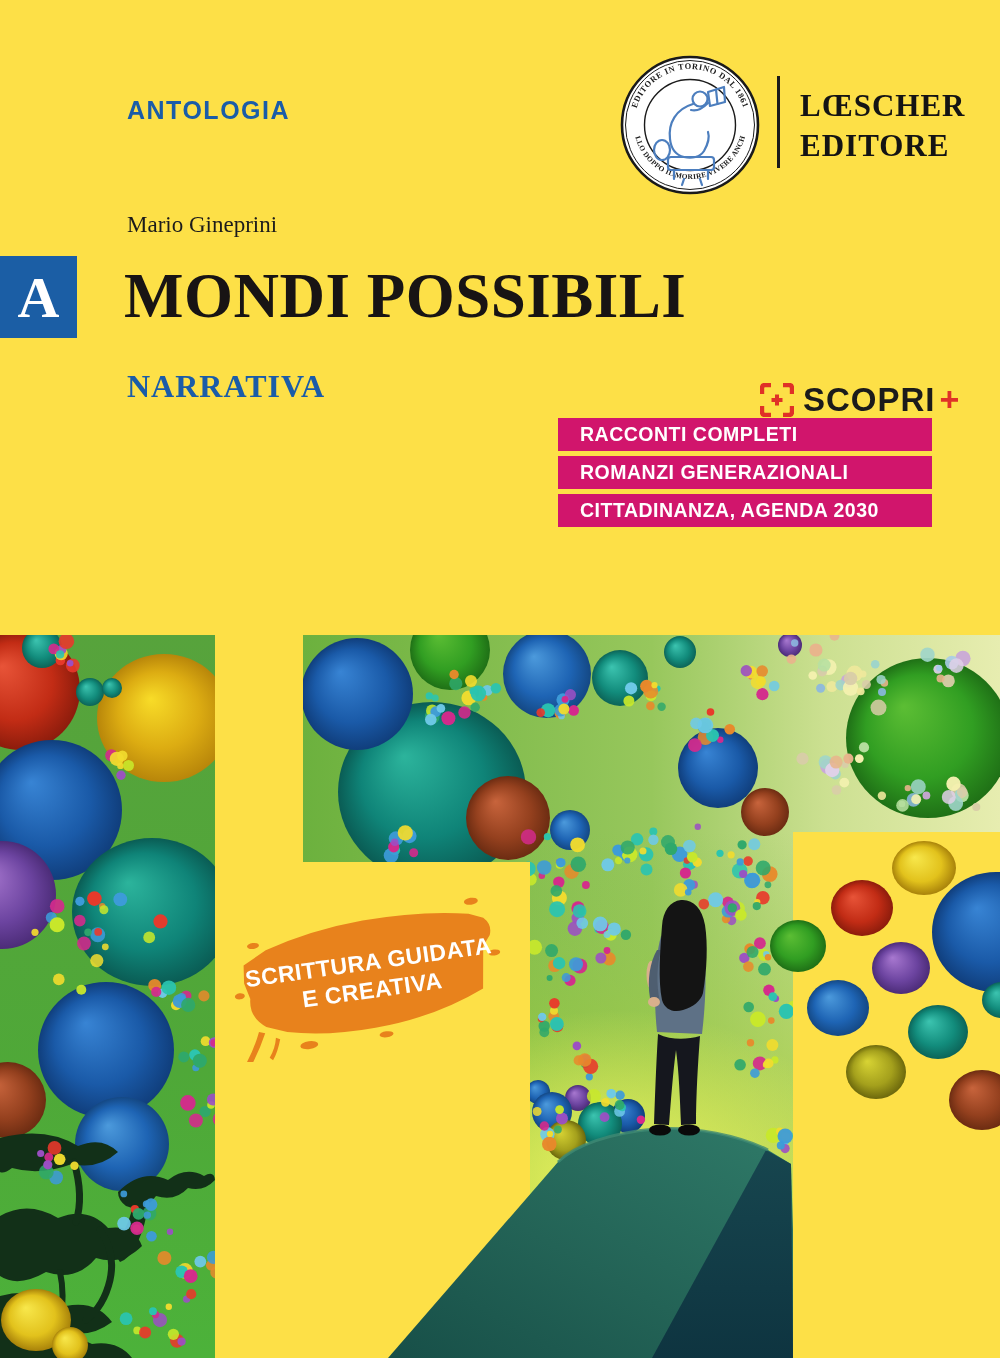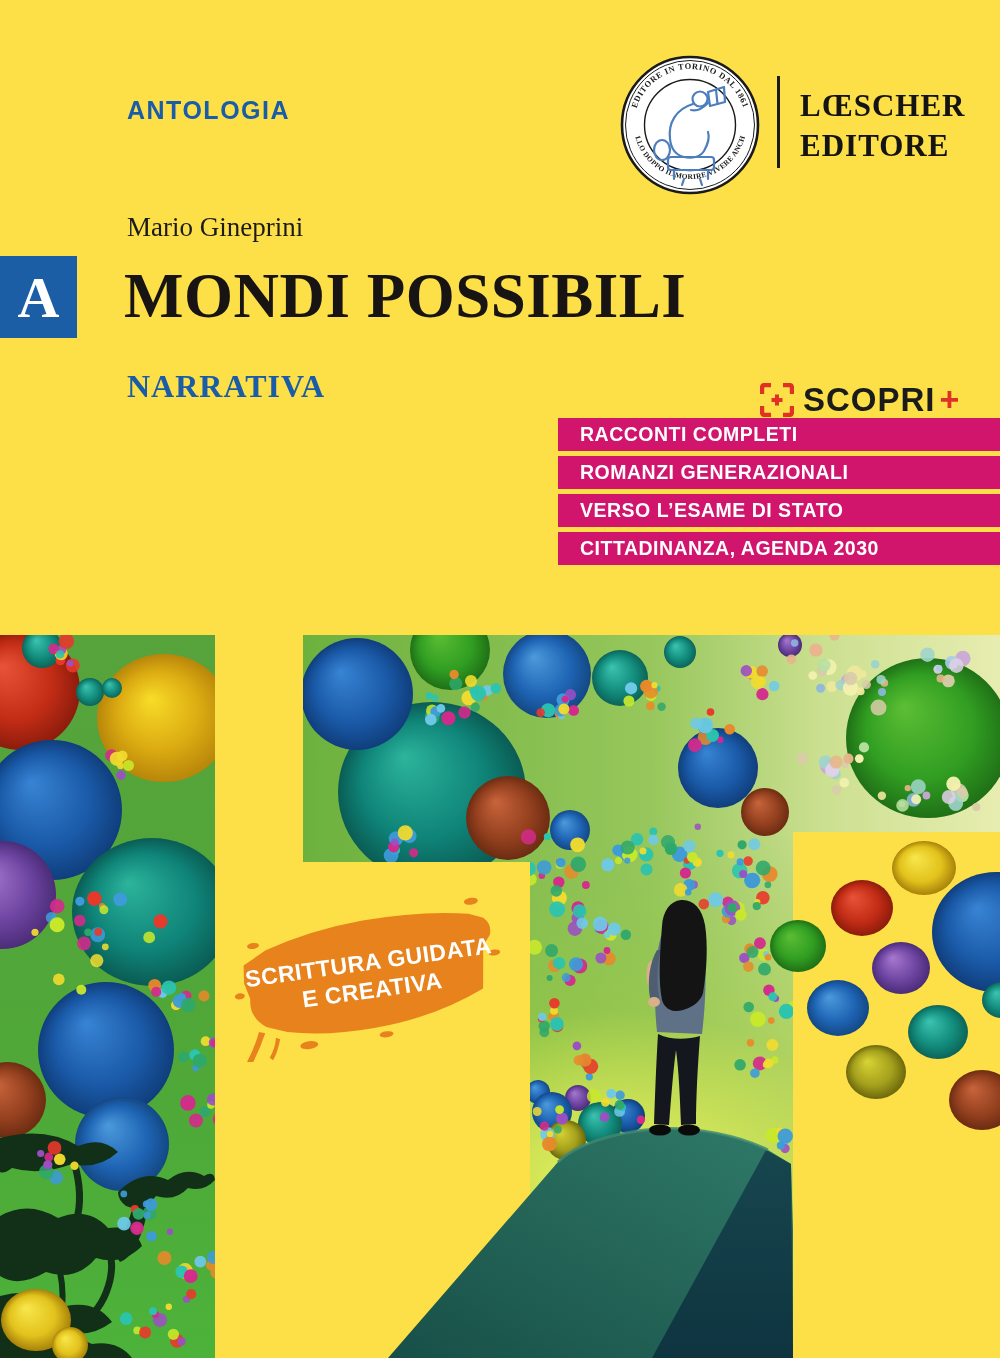--- a/index.html
+++ b/index.html
@@ -4,32 +4,32 @@
 <style>
   html,body{margin:0;padding:0;background:#ffffff;}
   .page{position:relative;width:1000px;height:1358px;background:#fde047;overflow:hidden;
         font-family:"Liberation Sans",sans-serif;}
   .abs{position:absolute;}
   .series-label{left:127px;top:96px;font-weight:700;font-size:25px;letter-spacing:1.5px;color:#1A5CA8;}
   .seal{left:612px;top:47px;width:156px;height:156px;}
   .pub-divider{left:777px;top:76px;width:3px;height:92px;background:#1a1a1a;}
   .publisher{left:800px;top:86px;font-family:"Liberation Serif",serif;font-weight:700;
              font-size:31px;line-height:40px;letter-spacing:1px;color:#141414;}
-  .author{left:127px;top:212px;font-family:"Liberation Serif",serif;font-size:27px;color:#1b1b1b;}
+  .author{left:127px;top:212px;font-family:"Liberation Serif",serif;font-size:23px;color:#1b1b1b;}
   .a-block{left:0;top:256px;width:77px;height:82px;background:#1B5EA5;display:flex;
            align-items:center;justify-content:center;}
   .a-block span{font-family:"Liberation Serif",serif;font-weight:700;font-size:58px;color:#ffffff;}
   .title{left:124px;top:260px;font-family:"Liberation Serif",serif;font-weight:700;
          font-size:63px;letter-spacing:.5px;color:#181414;white-space:nowrap;text-align:right;}
   .subtitle{left:127px;top:353px;font-family:"Liberation Serif",serif;font-weight:700;
             font-size:32px;letter-spacing:1px;color:#1A5CA8;margin-top:15px;}
   .scopri-row{left:760px;top:364px;display:flex;align-items:center;margin-top:16px;}
   .scopri-label{font-weight:800;font-size:33px;letter-spacing:1px;color:#1b1b1b;margin-left:9px;}
   .scopri-plus{font-weight:800;font-size:34px;color:#E03127;margin-left:4px;}
-  .banners{left:558px;top:418px;width:442px;}
+  .banners{left:558px;top:418px;width:374px;}
   .banner{height:33px;margin-bottom:5px;background:#D1156C;color:#ffffff;display:flex;
           align-items:center;padding-left:22px;font-weight:700;font-size:19.5px;letter-spacing:.5px;}
   .illustration{left:0;top:635px;width:1000px;height:723px;}
   .badge{left:228px;top:886px;width:284px;height:176px;}
   .badge text{font-family:"Liberation Sans",sans-serif;font-weight:700;font-size:23px;fill:#ffffff;letter-spacing:.5px;}
   .seal-text{font-family:"Liberation Serif",serif;font-weight:700;fill:#1b1b1b;}
 </style>
 </head>
 <body>
 
@@ -91,21 +91,20 @@
         <path d="M17,11.5 V22.5 M11.5,17 H22.5"></path>
       </g>
     </svg>
     <span class="scopri-label">SCOPRI</span>
     <span class="scopri-plus">+</span>
   </div>
 
   <div class="abs banners">
     <div class="banner">RACCONTI COMPLETI</div>
     <div class="banner">ROMANZI GENERAZIONALI</div>
-    <div class="banner">VERSO L’ESAME DI STATO</div>
     <div class="banner">CITTADINANZA, AGENDA 2030</div>
   </div>
 
   <svg class="abs illustration" viewBox="0 635 1000 723">
     <defs>
       <clipPath id="clipLeft">
           <rect x="0" y="635" width="215" height="723"></rect>
         </clipPath>
       <clipPath id="clipMain">
         <path d="M303,635 L1000,635 L1000,832 L793,832 L793,1358 L530,1358 L530,862 L303,862 Z"></path>

